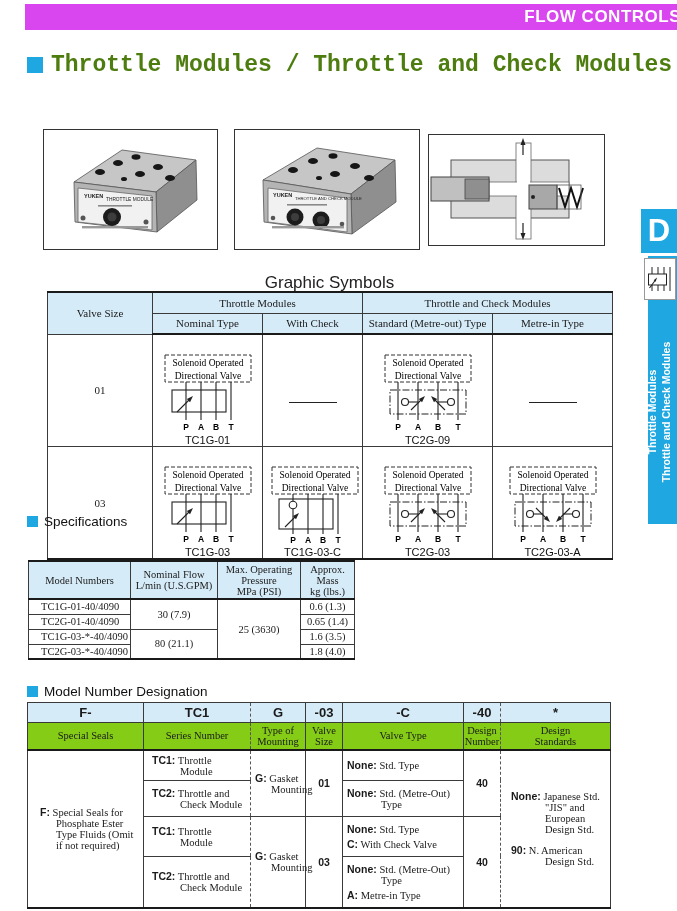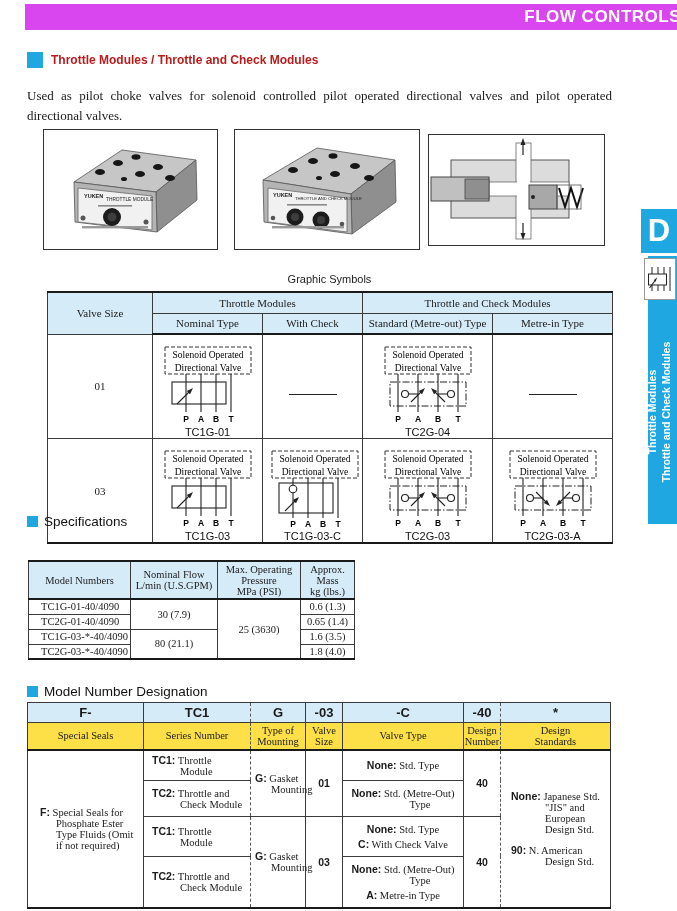--- a/index.html
+++ b/index.html
@@ -8,40 +8,40 @@
           font-family:"Liberation Serif", serif; color:#1a1a1a; }
 
   
   .topbar { position:absolute; left:25px; top:4px; width:664px; height:26px; background:#d946ef;
             color:#fff; font-family:"Liberation Sans", sans-serif; font-weight:bold; font-size:17px;
             text-align:right; line-height:26px; padding-right:8px; letter-spacing:.5px; }
 
   
   .title-row { position:absolute; left:27px; top:52px; display:flex; align-items:center; gap:8px; }
   .bullet-lg { width:16px; height:16px; background:#1EA7E1; flex:0 0 auto; }
-  .page-title { font-family:Liberation Sans, sans-serif; font-weight:bold; font-size:12px; color:#b91c1c; }
+  .page-title { font-family:Liberation Mono, monospace; font-weight:bold; font-size:23px; color:#4d7c0f; }
 
   .desc { position:absolute; left:27px; top:86px; width:585px; font-size:13px; line-height:1.55;
           text-align:justify; }
 
   
   .photo { position:absolute; border:1px solid #333; background:#fff; overflow:hidden; }
   #photo1 { left:43px;  top:129px; width:175px; height:121px; }
   #photo2 { left:234px; top:129px; width:186px; height:121px; }
   #diagram{ left:428px; top:134px; width:177px; height:112px; }
 
   
   .gs-caption { position:absolute; left:47px; top:273px; width:565px; text-align:center;
-                font-family:"Liberation Sans", sans-serif; font-size:11px; color:#222; }
+                font-family:"Liberation Sans", sans-serif; font-size:17px; color:#222; }
   table.gs { position:absolute; left:47px; top:291px; width:565px; border-collapse:collapse;
              table-layout:fixed; font-size:11px; border-top:2.5px solid #1a1a1a; border-bottom:2.5px solid #1a1a1a; }
   table.gs th, table.gs td { border:1px solid #3a3a3a; text-align:center; }
   table.gs th { background:#D6EBF8; font-weight:normal; height:21px; }
   table.gs tr.sub th { border-bottom:2.5px solid #1a1a1a; }
-  table.gs td.symcell { height:96px; vertical-align:top; padding-top:11px; }
+  table.gs td.symcell { height:96px; vertical-align:top; padding-top:19px; }
   table.gs td.size { font-size:11px; }
   .model-label { font-family:"Liberation Sans", sans-serif; font-size:11px; margin-top:0px; color:#111; }
   .dashline { width:48px; border-top:1.5px solid #222; margin:48px auto 0; }
 
   
   .sol { fill:#fff; stroke:#333; stroke-width:1; stroke-dasharray:4 2; }
   .soltext { font:9.5px "Liberation Serif", serif; }
   .ln  { stroke:#222; stroke-width:1.1; fill:none; }
   .fr  { fill:none; stroke:#222; stroke-width:1.1; }
   .frdd{ fill:none; stroke:#222; stroke-width:1; stroke-dasharray:7 2 1.5 2; }
@@ -64,31 +64,31 @@
   table.spec th { background:#D6EBF8; font-weight:normal; height:38px; white-space:pre-line; border-bottom:2px solid #1a1a1a; }
   table.spec td { height:15px; }
   table.spec td.mdl { text-align:left; padding-left:12px; }
 
   
   table.mnd { position:absolute; left:27px; top:702px; width:583px; border-collapse:collapse;
               table-layout:fixed; font-size:10.5px; border-top:1.5px solid #1a1a1a; border-bottom:2.5px solid #1a1a1a; }
   table.mnd th, table.mnd td { border:1px solid #3a3a3a; }
   table.mnd tr.codes th { background:#D6EBF8; font-family:"Liberation Sans", sans-serif; font-weight:bold;
                           font-size:13px; height:20px; text-align:center; }
-  table.mnd tr.labels th { background:#fde047; font-weight:normal; height:27px; text-align:center;
+  table.mnd tr.labels th { background:#84cc16; font-weight:normal; height:27px; text-align:center;
                            border-bottom:2.5px solid #1a1a1a; white-space:pre-line; }
   table.mnd td { vertical-align:middle; padding:3px 4px; }
   .dashL { border-left:1px dashed #555 !important; }
   .dashR { border-right:1px dashed #555 !important; }
   .code { font-family:"Liberation Sans", sans-serif; font-weight:bold; }
   .entry { padding-left:28px; text-indent:-28px; }
   .entry-sm { padding-left:16px; text-indent:-16px; }
   .entry-ds { padding-left:34px; text-indent:-34px; margin-bottom:9px; }
   td.ctr { text-align:center; }
-  td.vt { padding-left:8px;text-align:center; }
+  td.vt { padding-left:8px; }
   td.vt .ventry { padding-left:34px; text-indent:-34px; margin:3px 0; }
 
   
   .dtab { position:absolute; left:641px; top:209px; width:36px; height:44px; background:#1EA7E1;
           color:#fff; font-family:"Liberation Sans", sans-serif; font-weight:bold; font-size:31px;
           display:flex; align-items:center; justify-content:center; }
   .sidebar { position:absolute; left:648px; top:256px; width:29px; height:268px; background:#1EA7E1; }
   .tab-icon-box { position:absolute; left:644px; top:258px; width:32px; height:42px; background:#fff;
                   border:1px solid #999; display:flex; align-items:center; justify-content:center; }
   .vtext { position:absolute; left:646px; top:524px; width:224px; height:30px;
@@ -103,21 +103,20 @@
 
   <div class="topbar">
     <span>FLOW CONTROLS</span>
   </div>
 
   <div class="title-row">
     <span class="bullet-lg"></span>
     <span class="page-title">Throttle Modules / Throttle and Check Modules</span>
   </div>
 
-  <p class="desc">Used as pilot choke valves for solenoid controlled pilot operated directional valves and pilot operated directional valves.</p>
 
   <div class="photo" id="photo1">
     <svg width="173" height="119" viewBox="0 0 173 119">
       <polygon points="30,52 78,20 152,30 112,62" fill="#c6c6c6" stroke="#555" stroke-width="0.8"></polygon>
       <polygon points="112,62 152,30 153,70 113,102" fill="#8f8f8f" stroke="#555" stroke-width="0.8"></polygon>
       <polygon points="30,52 112,62 113,102 31,92" fill="#b4b4b4" stroke="#555" stroke-width="0.8"></polygon>
       <g fill="#161616">
         <ellipse cx="56" cy="42" rx="5" ry="3"></ellipse>
           <ellipse cx="74" cy="33" rx="5" ry="3"></ellipse>
         <ellipse cx="92" cy="27" rx="4.5" ry="2.8"></ellipse>
@@ -242,21 +241,21 @@
               <polygon class="ah" points="55,42 58,48.2 61.2,45"></polygon>
           <circle class="ck" cx="29" cy="48" r="3.5"></circle>
               <path class="ln" d="M32.5 48H42"></path>
           <circle class="ck" cx="75" cy="48" r="3.5"></circle>
               <path class="ln" d="M62 48H71.5"></path>
           <text class="pt mid" x="22" y="76">P</text>
           <text class="pt mid" x="42" y="76">A</text>
           <text class="pt mid" x="62" y="76">B</text>
           <text class="pt mid" x="82" y="76">T</text>
         </svg>
-        <div class="model-label">TC2G-04</div>
+        <div class="model-label">TC2G-09</div>
       </td>
       <td class="symcell">
             <div class="dashline"></div>
           </td>
     </tr>
 
     <tr>
       <td class="size">03</td>
       <td class="symcell">
         <svg width="104" height="78" viewBox="0 0 104 78">

